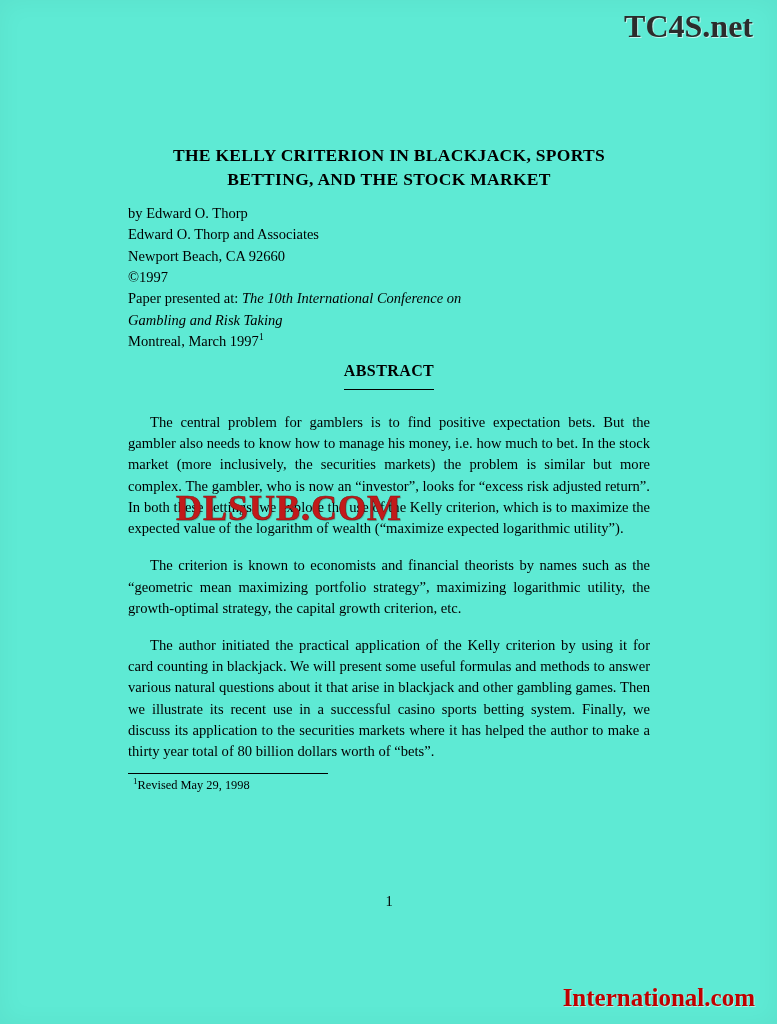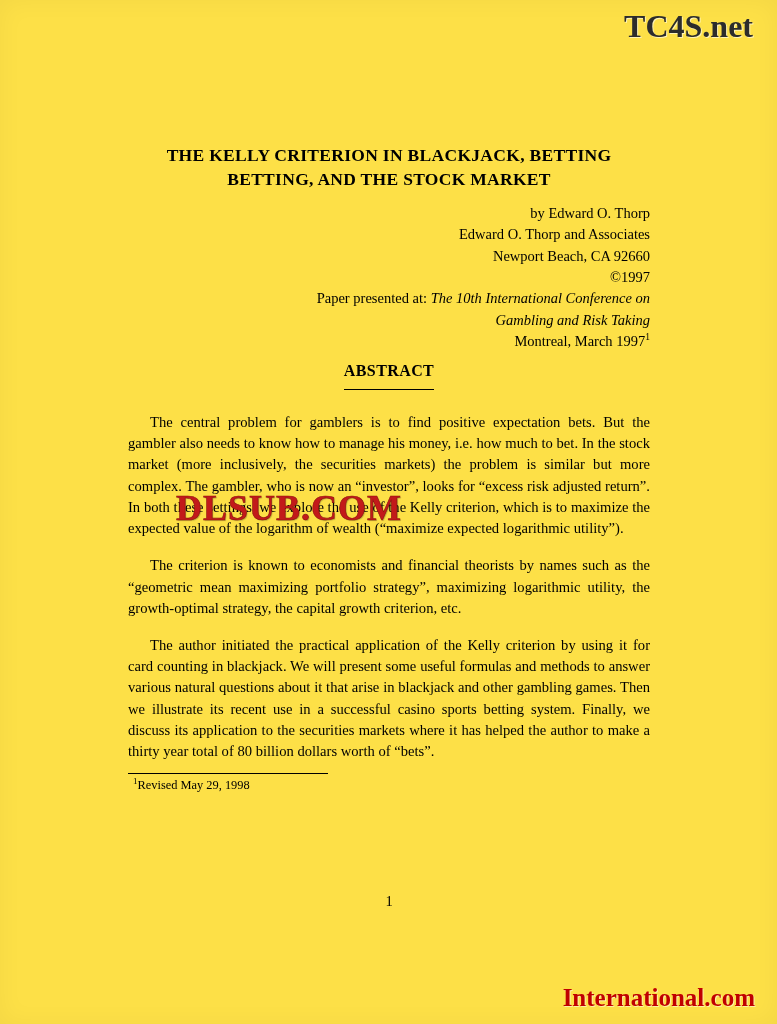--- a/index.html
+++ b/index.html
@@ -13,21 +13,21 @@
     font-family: "Liberation Serif", serif;
     color: #000000;
     position: relative;
     overflow: hidden;
   }
   .page {
     position: absolute;
     left: 0; top: 0;
     width: 777px;
     height: 1024px;
-    background: #fde047;
+    background: #5eead4;
   }
   
   .page::before {
     content: "";
     position: absolute;
     left: 0; top: 0; right: 0; bottom: 0;
     box-shadow: inset 0 0 26px rgba(0,0,0,0.045);
     pointer-events: none;
   }
 
@@ -90,21 +90,21 @@
     left: 0;
     top: 144px;
     width: 522px;
   }
 
   .meta {
     position: absolute;
     left: 0;
     top: 203px;
     width: 522px;
-    text-align: right;
+    text-align: left;
     font-size: 14.5px;
     line-height: 1.47;
   }
   .meta .ital {
     font-style: italic;
   }
 
   .abstract-head {
     position: absolute;
     left: 0;
@@ -179,21 +179,21 @@
 <body>
 
 <div class="page">
 
   <div class="watermark-top">TC4S.net</div>
 
   <div class="content">
 
     <div class="title-block">
       <h1 class="title">
-        <span>THE KELLY CRITERION IN BLACKJACK, BETTING</span><br>
+        <span>THE KELLY CRITERION IN BLACKJACK, SPORTS</span><br>
         <span>BETTING, AND THE STOCK MARKET</span>
       </h1>
     </div>
 
     <div class="meta">
       <div>by Edward O. Thorp</div>
       <div>Edward O. Thorp and Associates</div>
       <div>Newport Beach, CA 92660</div>
       <div class="copy">©1997</div>
       <div>

